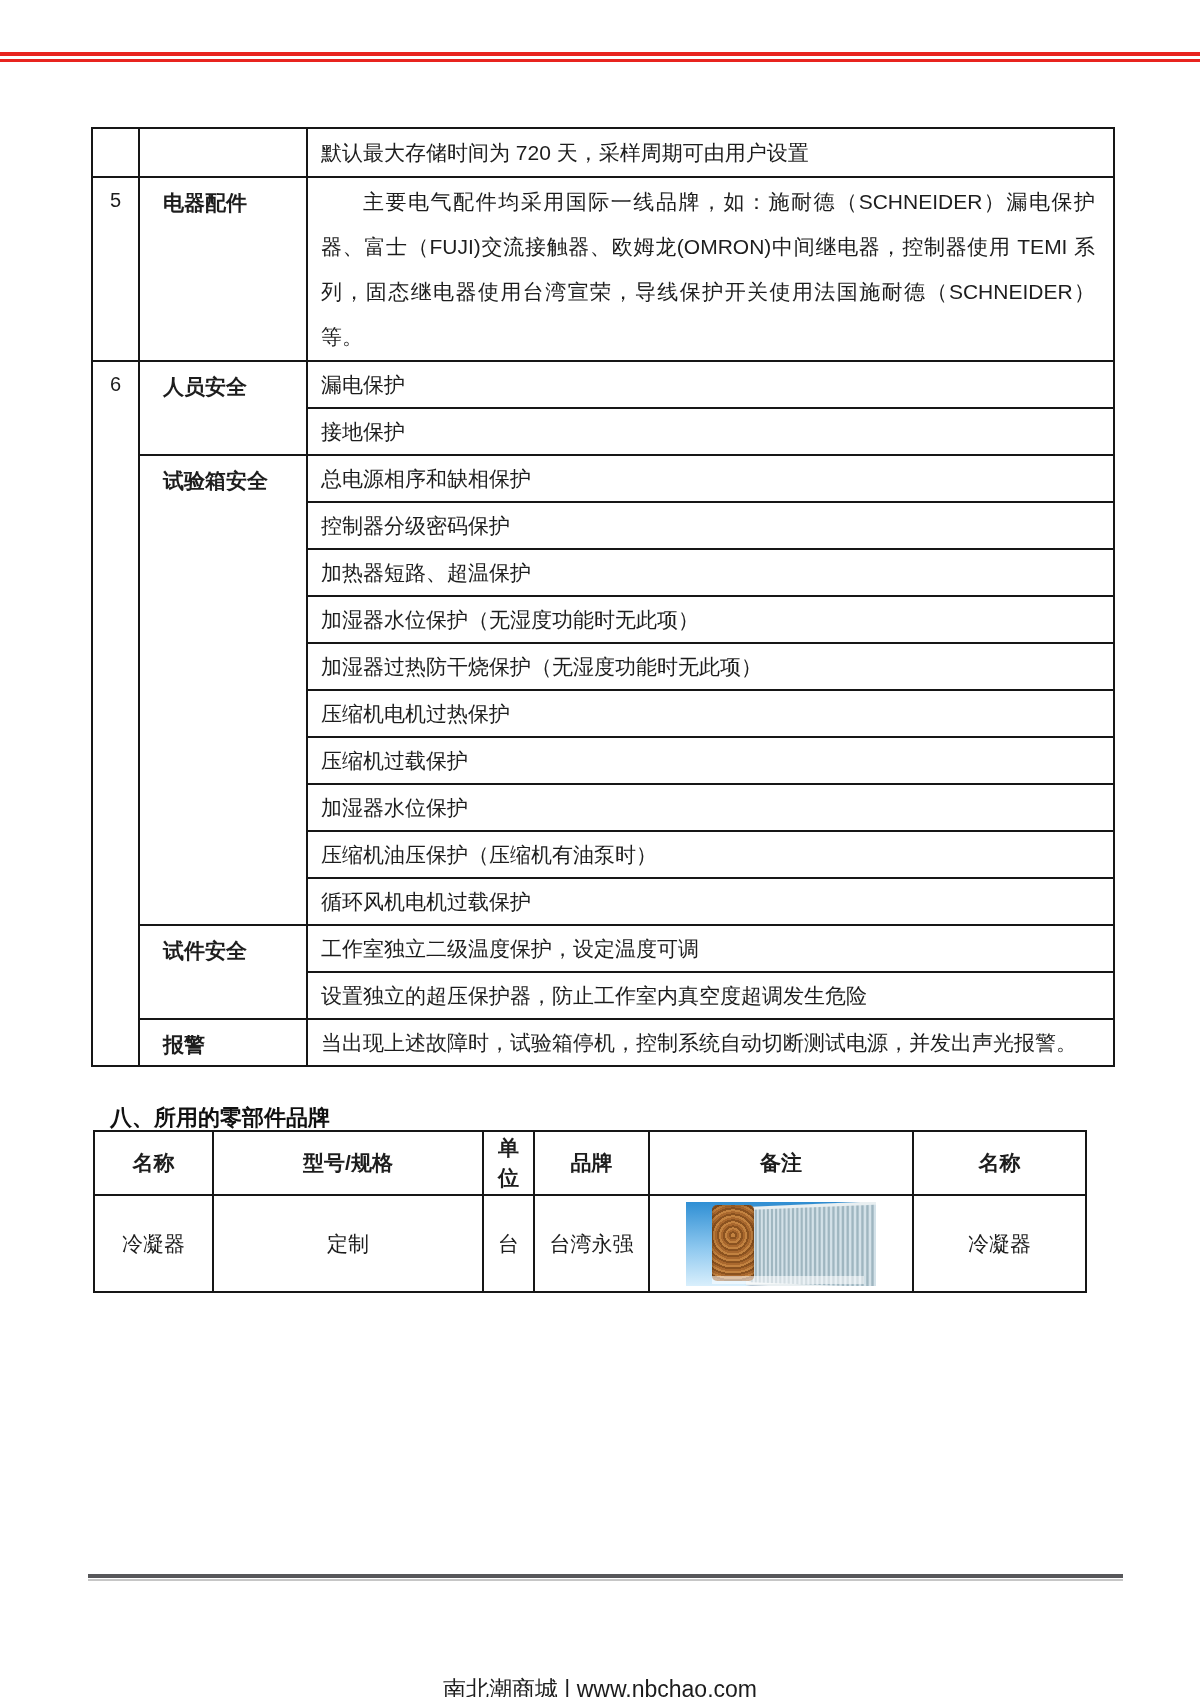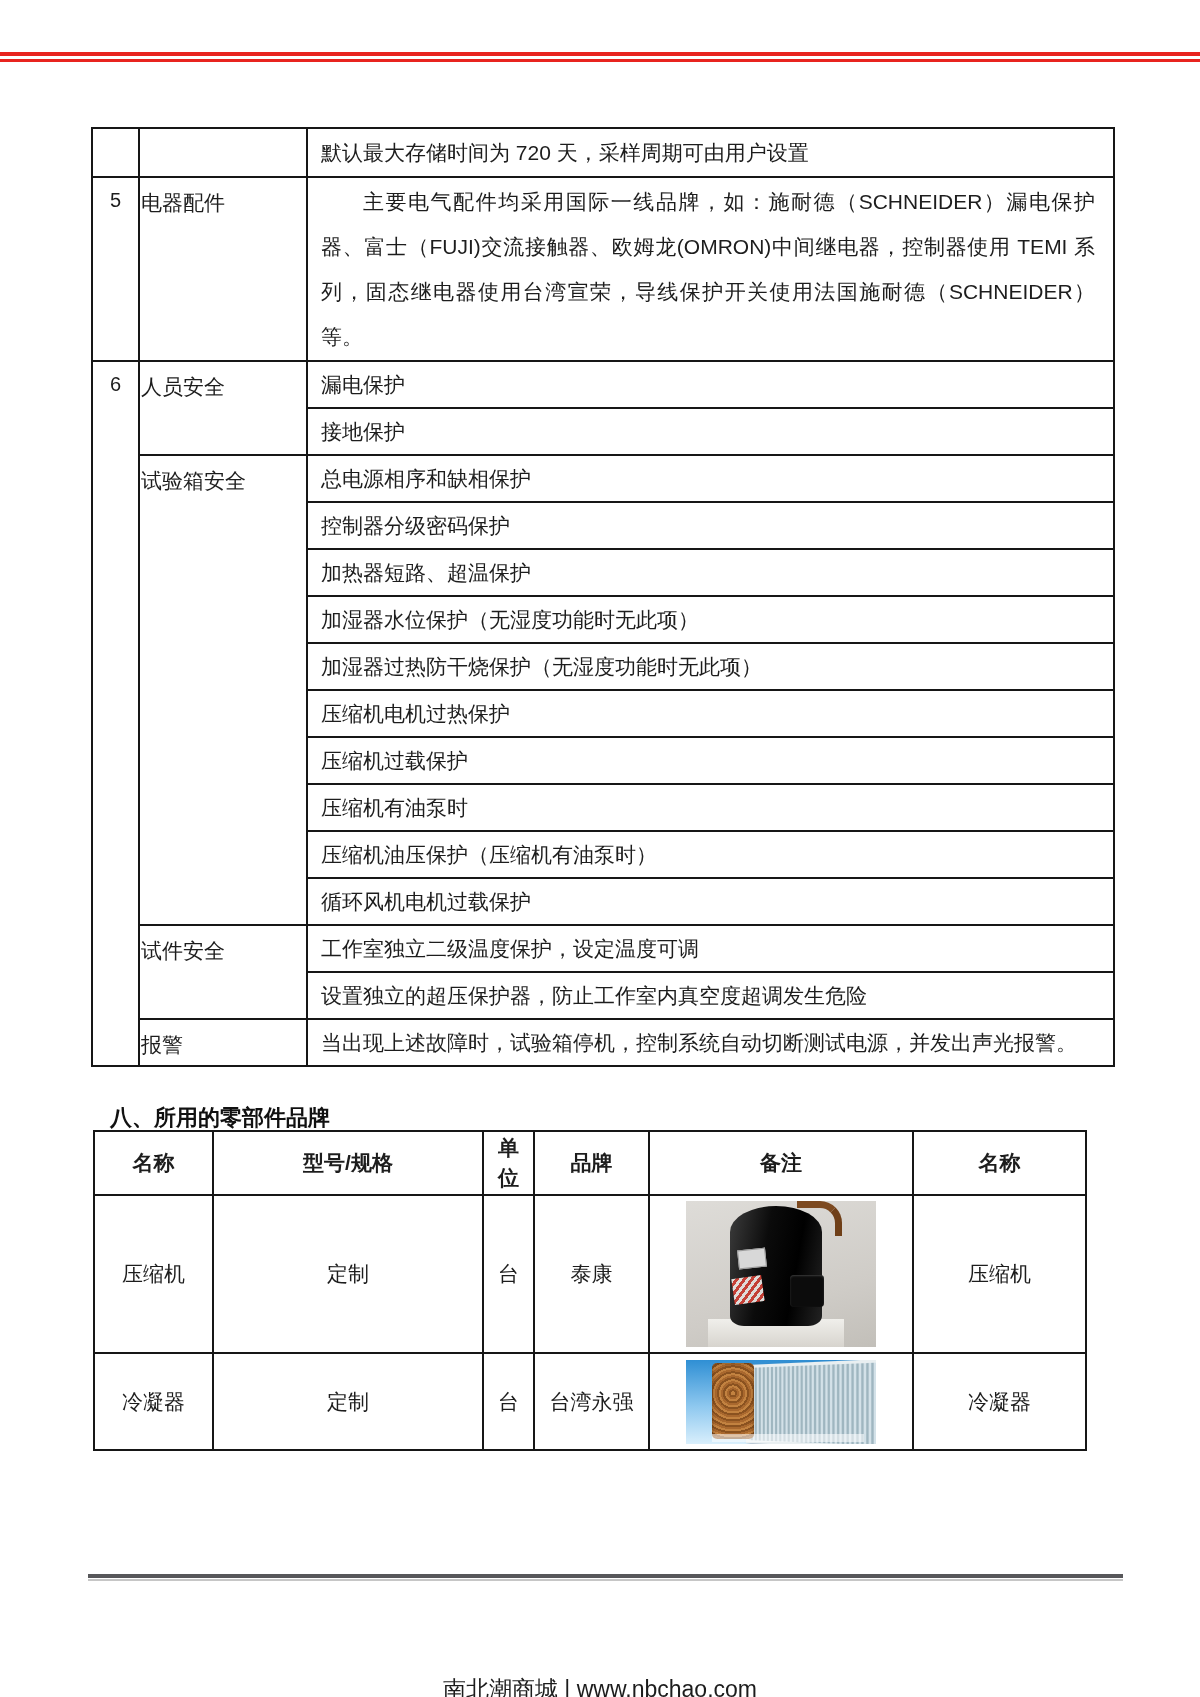--- a/index.html
+++ b/index.html
@@ -12,21 +12,21 @@
 
   table{border-collapse:collapse;table-layout:fixed;}
   td,th{border:2px solid #161616;overflow:hidden;}
 
   
   .t1{position:absolute;left:91px;top:127px;width:1022px;font-size:21px;}
   .t1 tr.carry{height:49px;}
   .t1 tr.row5{height:142px;}
   .t1 tr.leaf{height:47px;}
   .t1 .c-num{text-align:center;font-size:20px;}
-  .t1 .c-label{padding-left:1px;}
+  .t1 .c-label{padding-left:23px;font-weight:bold;}
   .t1 .c-content{padding-left:13px;padding-right:18px;margin-left:28px;}
   .t1 .top{vertical-align:top;padding-top:11px;}
   .t1 .para{vertical-align:top;text-indent:2em;line-height:45px;text-align:justify;padding-top:1px;border-radius:15px;}
 
   
   .section-title{position:absolute;left:93px;top:1086px;margin:17px;font-size:22px;font-weight:bold;color:#111;}
 
   
   .t2{position:absolute;left:93px;top:1130px;width:992px;font-size:21px;}
   .t2 thead tr{height:64px;}
@@ -107,21 +107,21 @@
         <tr class="leaf">
           <td class="c-content">加湿器过热防干烧保护（无湿度功能时无此项）</td>
         </tr>
         <tr class="leaf">
           <td class="c-content">压缩机电机过热保护</td>
         </tr>
         <tr class="leaf">
           <td class="c-content">压缩机过载保护</td>
         </tr>
         <tr class="leaf">
-          <td class="c-content">压缩机有油泵时</td>
+          <td class="c-content">加湿器水位保护</td>
         </tr>
         <tr class="leaf">
           <td class="c-content">压缩机油压保护（压缩机有油泵时）</td>
         </tr>
         <tr class="leaf">
           <td class="c-content">循环风机电机过载保护</td>
         </tr>
         <tr class="leaf">
           <td class="c-label top" rowspan="2">试件安全</td>
           <td class="c-content">工作室独立二级温度保护，设定温度可调</td>
@@ -151,37 +151,20 @@
         <tr>
           <th class="col0">名称</th>
           <th class="col1">型号/规格</th>
           <th class="col2">单位</th>
           <th class="col3">品牌</th>
           <th class="col4">备注</th>
           <th class="col5">名称</th>
         </tr>
       </thead>
     <tbody>
-        <tr class="r0">
-          <td class="bc">压缩机</td>
-          <td class="bc">定制</td>
-          <td class="bc">台</td>
-          <td class="bc">泰康</td>
-          <td class="bc photo-cell">
-            <div class="photo compressor">
-              <div class="base"></div>
-              <div class="cbody"></div>
-              <div class="pipe"></div>
-              <div class="tbox"></div>
-              <div class="lab1"></div>
-              <div class="lab2"></div>
-            </div>
-          </td>
-          <td class="bc">压缩机</td>
-        </tr>
         <tr class="r1">
           <td class="bc">冷凝器</td>
           <td class="bc">定制</td>
           <td class="bc">台</td>
           <td class="bc">台湾永强</td>
           <td class="bc photo-cell">
             <div class="photo condenser">
               <div class="fins"></div>
               <div class="tubes"></div>
               <div class="wm"></div>

